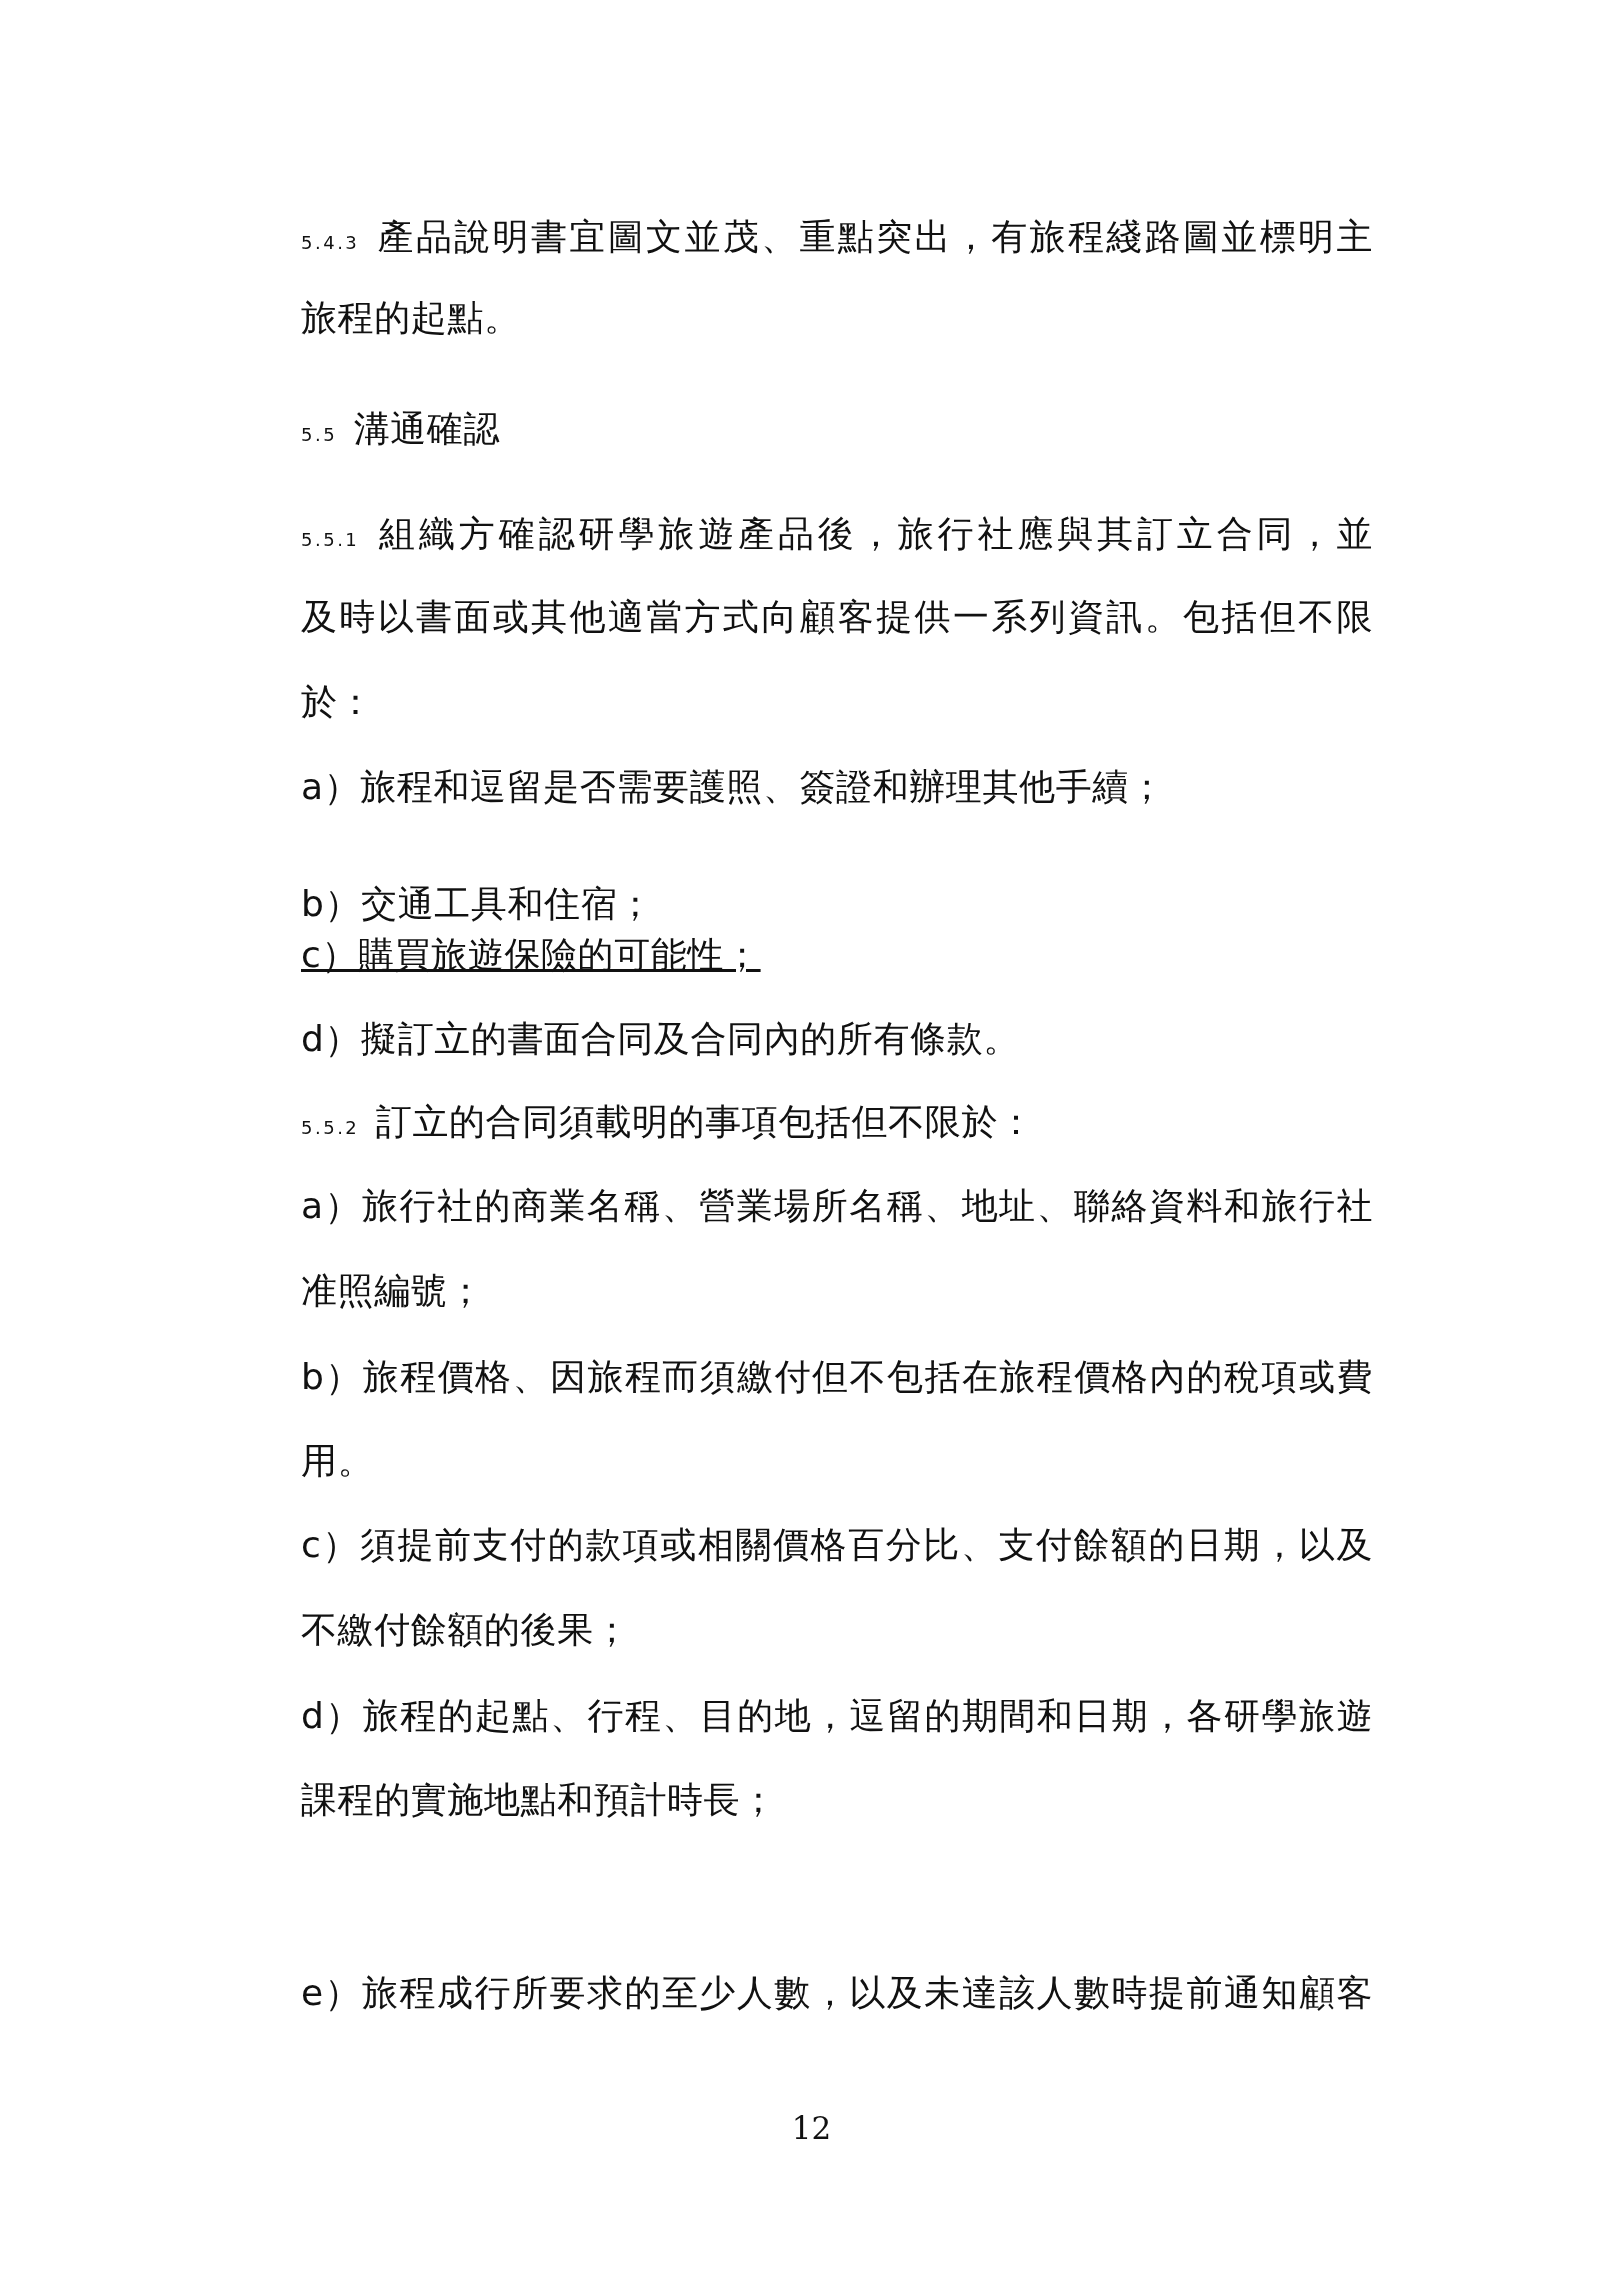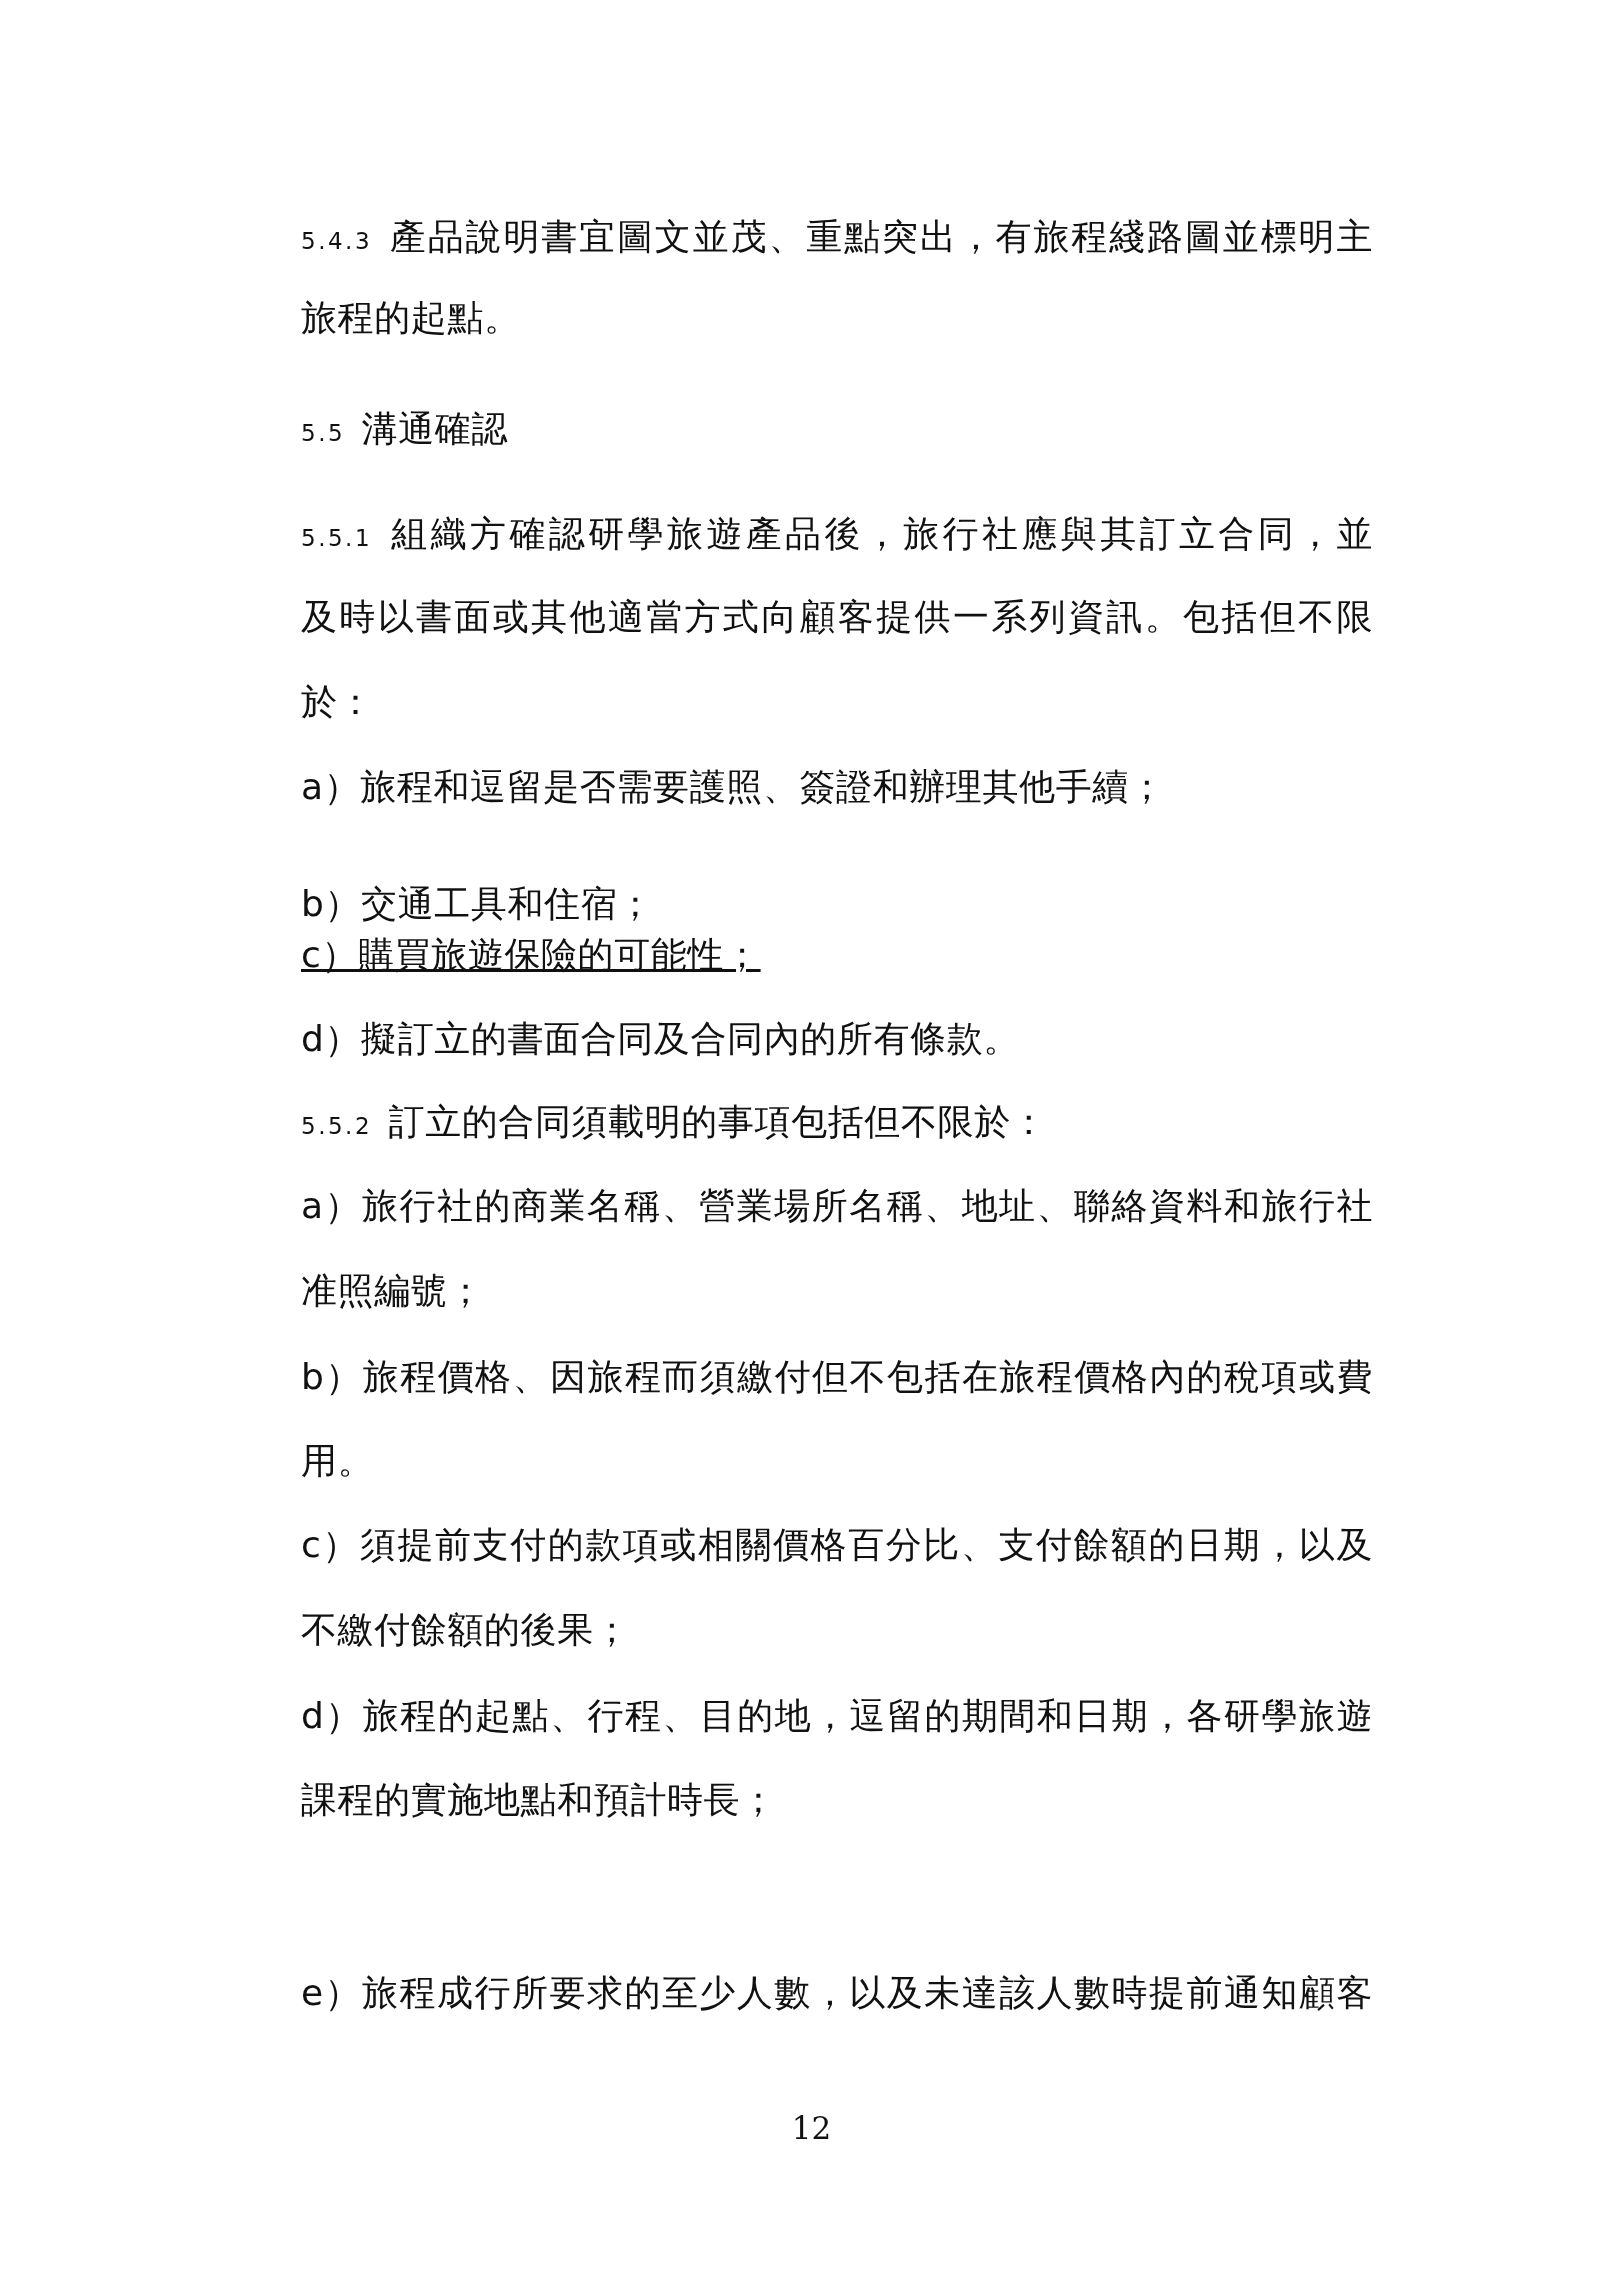--- a/index.html
+++ b/index.html
@@ -29,21 +29,21 @@
       font-size: 36px;
       line-height: 46px;
       white-space: nowrap;
       letter-spacing: 0.6px;
     }
     .line.justify {
       text-align: justify;
       text-align-last: justify;
     }
     .num {
-      font-size: 23px;
+      font-size: 18px;
       letter-spacing: 2.5px;
       margin-right: 16.5px;
       display: inline-block;
     }
     .page-number {
       position: absolute;
       left: 0;
       width: 1623px;
       top: 2110px;
       text-align: center;

